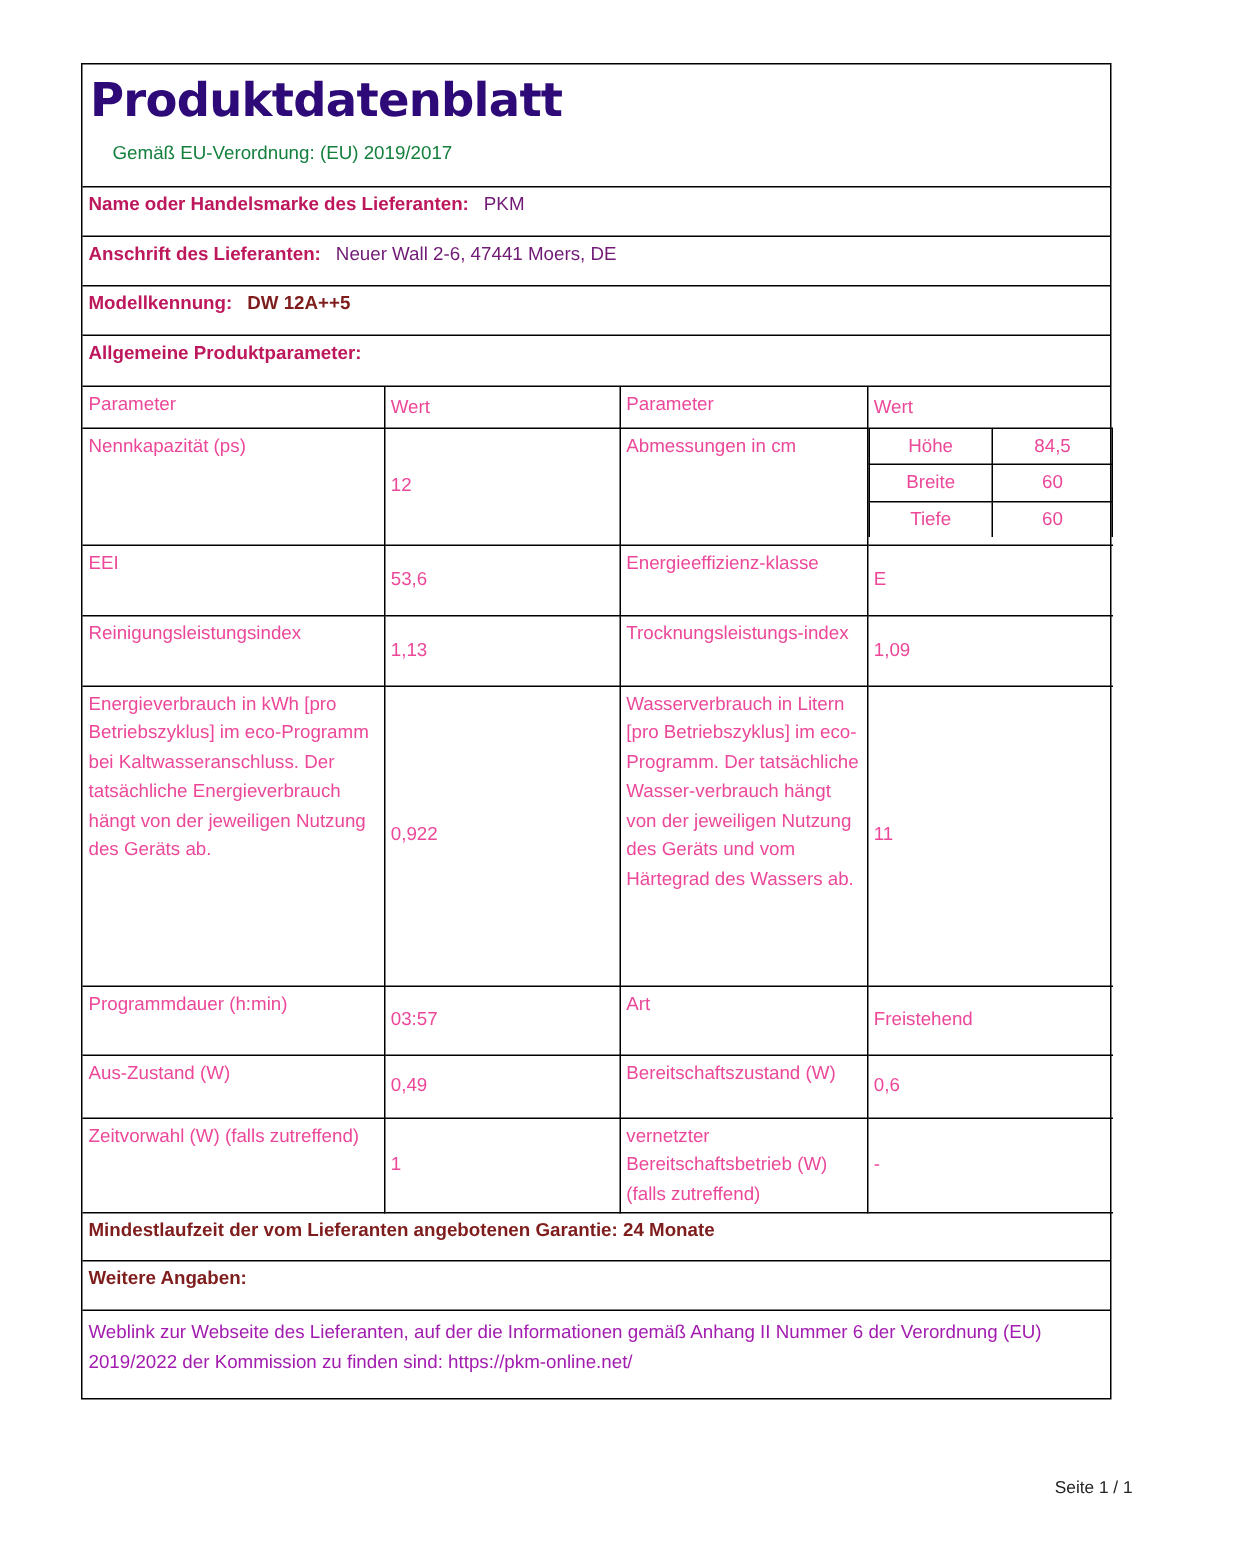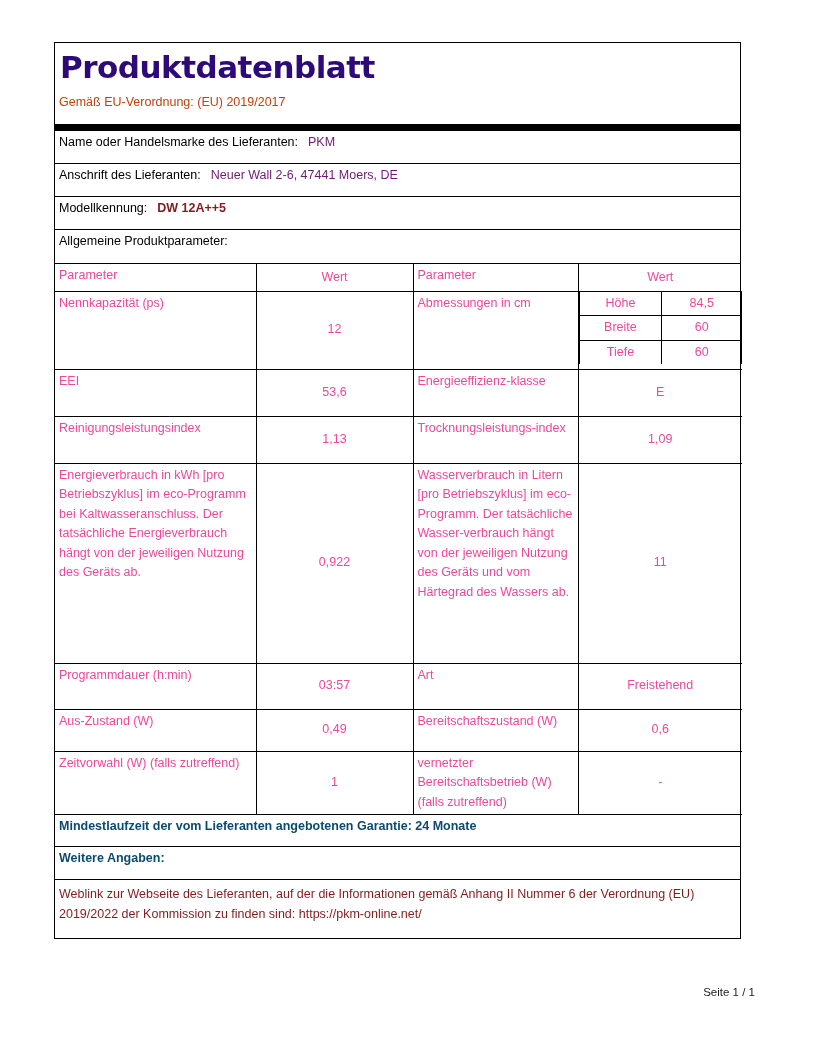--- a/index.html
+++ b/index.html
@@ -1,38 +1,38 @@
 <!DOCTYPE html>
 <html><head>
 <meta charset="utf-8">
 <style>
   html, body { margin:0; padding:0; background:#ffffff; }
   body { width:827px; height:1037px; position:relative; font-family:"Liberation Sans", sans-serif; color:#222; }
   .sheet { position:absolute; left:54px; top:42px; width:687px; border:1px solid #000; box-sizing:border-box; }
-  .title-block { border-bottom:7px solid #000000; height:81px; position:relative; }
+  .title-block { border-bottom:1px solid #000000; height:81px; position:relative; }
   .title { position:absolute; left:5px; top:6px; font-family:"DejaVu Sans", sans-serif; font-weight:bold; font-size:31px; color:#2e0a78; letter-spacing:-0.5px; }
-  .subtitle { position:absolute; left:4px; top:52px; font-size:12.5px; color:#c2410c; }
+  .subtitle { position:absolute; left:20px; top:52px; font-size:12.5px; color:#15803d; }
   .row { border-bottom:1px solid #000; position:relative; font-size:12.5px; box-sizing:border-box; }
   .row.info { height:33px; padding:4px 4px; }
-  .row.info .lbl { font-weight:normal; color:#000000; }
+  .row.info .lbl { font-weight:bold; color:#be185d; }
   .row.info .val { margin-left:10px; color:#701a75; }
   .row.info .val.bold { font-weight:bold; color:#7f1d1d; }
   table.grid { border-collapse:collapse; width:100%; font-size:12.5px; table-layout:fixed; }
   table.grid td { border:1px solid #000; vertical-align:top; padding:2px 4px; line-height:19.5px; color:#ec4899; }
   table.grid tr:first-child td { border-top:none; }
   table.grid td.first { border-left:none; }
   table.grid td.last { border-right:none; }
-  table.grid td.v { text-align:center; vertical-align:middle; }
+  table.grid td.v { text-align:left; vertical-align:middle; }
   .sub { border-collapse:collapse; width:100%; }
   .sub td { border:none; border-bottom:1px solid #000; text-align:center; padding:1px 0; line-height:23px; }
   .sub tr:last-child td { border-bottom:none; }
   .sub td.sk { border-right:1px solid #000; width:51%;margin-top:32px; }
   .footrow { border-bottom:1px solid #000; font-size:12.5px; padding:4px 4px; box-sizing:border-box; }
-  .footrow.bold { font-weight:bold; color:#0c4a6e; }
-  .weblink { padding:4px 4px 10px 4px; font-size:12.5px; line-height:20px; color:#7f1d1d; height:58px; box-sizing:border-box; }
+  .footrow.bold { font-weight:bold; color:#7f1d1d; }
+  .weblink { padding:4px 4px 10px 4px; font-size:12.5px; line-height:20px; color:#a21caf; height:58px; box-sizing:border-box; }
   .pageno { position:absolute; right:72px; top:986px; font-size:11.5px; color:#222; }
 </style>
 </head>
 <body>
 
 <div class="sheet">
   <div class="title-block">
     <div class="title">Produktdatenblatt</div>
     <div class="subtitle">Gemäß EU-Verordnung: (EU) 2019/2017</div>
   </div>

